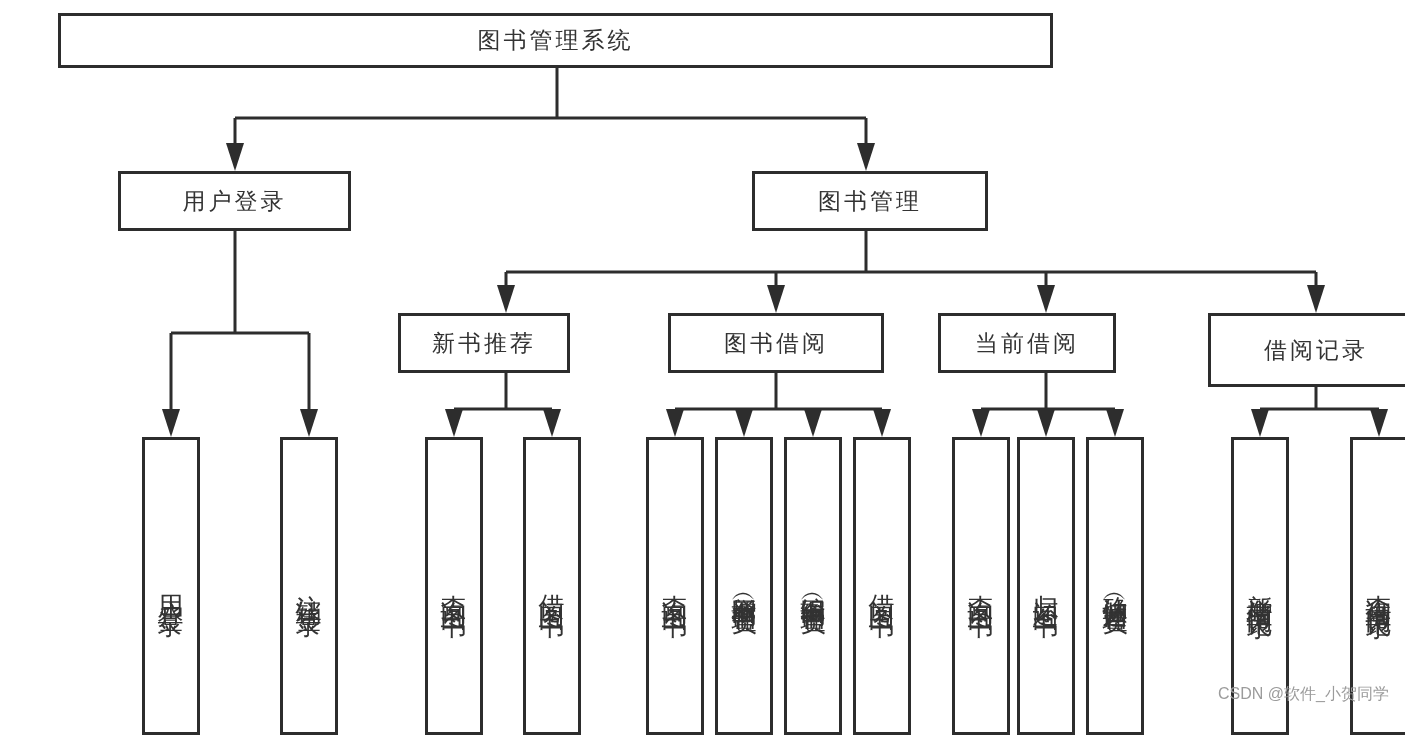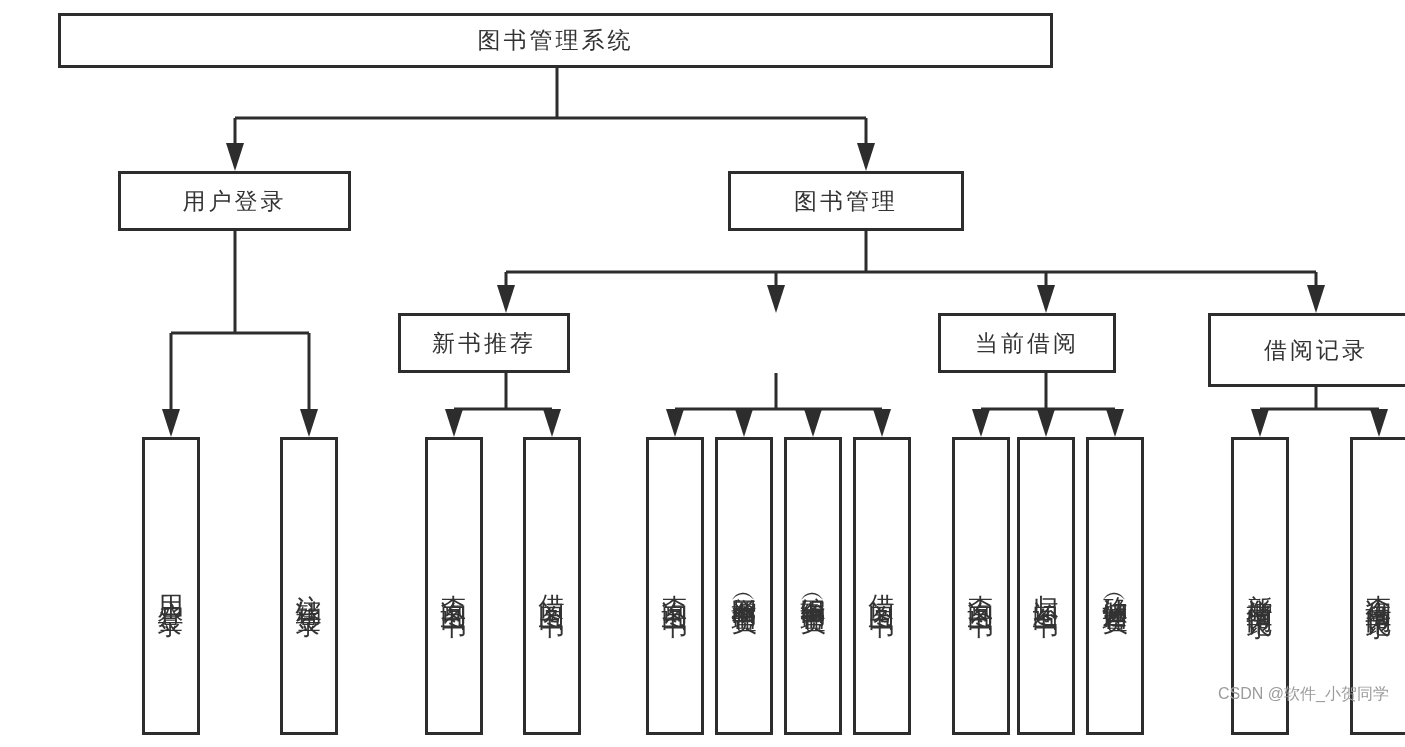--- a/index.html
+++ b/index.html
@@ -111,26 +111,29 @@
     <polygon points="1334,409 1352,409 1343,437"></polygon>
   </svg>
 
   <div class="box" style="left:22px; top:13px; width:995px; height:55px;">
     <span class="h-label">图书管理系统</span>
   </div>
 
   <div class="box" style="left:82px; top:171px; width:233px; height:60px;">
     <span class="h-label">用户登录</span>
   </div>
-  <div class="box" style="left:692px; top:171px; width:236px; height:60px;">
+  <div class="box" style="left:716px; top:171px; width:236px; height:60px;">
     <span class="h-label">图书管理</span>
   </div>
 
   <div class="box" style="left:362px; top:313px; width:172px; height:60px;">
     <span class="h-label">新书推荐</span>
+  </div>
+  <div class="box" style="left:632px; top:313px; width:216px; height:60px;">
+    <span class="h-label">图书借阅</span>
   </div>
   <div class="box" style="left:902px; top:313px; width:178px; height:60px;">
     <span class="h-label">当前借阅</span>
   </div>
   <div class="box" style="left:1172px; top:313px; width:216px; height:74px;">
     <span class="h-label">借阅记录</span>
   </div>
 
   <div class="box leaf" style="left:106px;">
     <span class="v-label gap6">用户登录</span>

